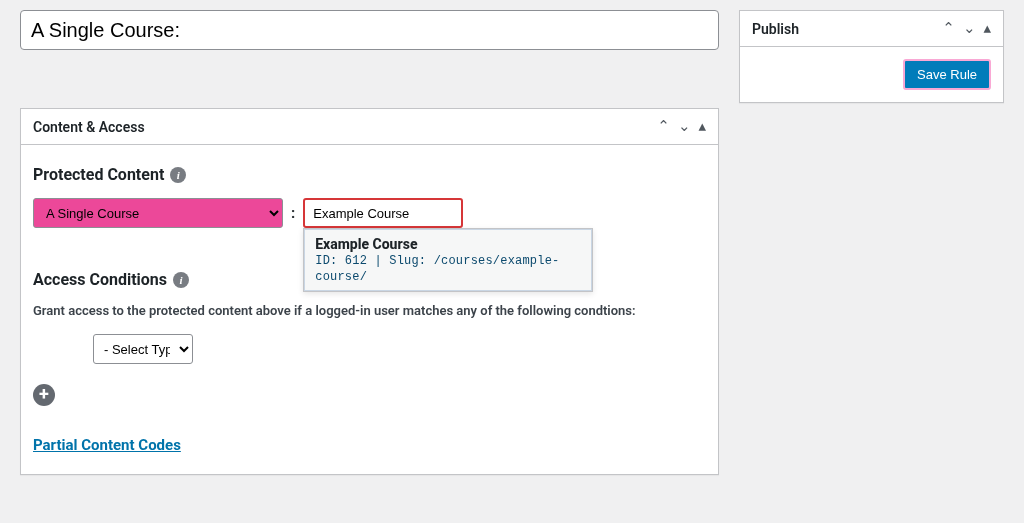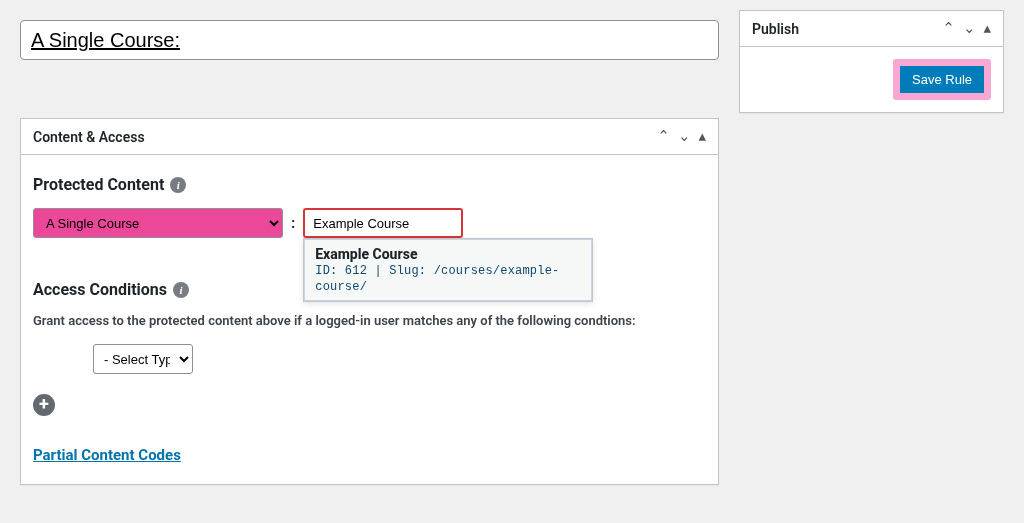--- a/index.html
+++ b/index.html
@@ -23,22 +23,21 @@
   .side-col { width: 265px; }
   .title-input {
     width: 100%;
     height: 40px;
     padding: 9px 10px;
     font-size: 20px;
     line-height: 1.4;
     border: 1px solid #8c8f94;
     border-radius: 4px;
     background: #fff;
-    margin-top: 20px;
-    text-decoration: underline;
+    margin-top: 10px;
   }
   .postbox {
     background: #fff;
     border: 1px solid #c3c4c7;
     box-shadow: 0 1px 1px rgba(0,0,0,0.04);
     margin-bottom: 20px;
   }
   .postbox-header {
     display: flex;
     align-items: center;
@@ -66,21 +65,21 @@
   .postbox-inside {
     padding: 12px 12px 20px;
   }
   .publish-actions {
     padding: 12px;
     text-align: right;
   }
   .button-primary {
     background: #007cba;
     color: #fff;
-    border: 7px solid #f9a8d4;
+    border: 2px solid #f9a8d4;
     border-radius: 3px;
     padding: 6px 12px;
     font-size: 13px;
     cursor: pointer;
   }
   h3.section {
     font-size: 16px;
     font-weight: 700;
     margin: 8px 0 14px;
     display: flex;

